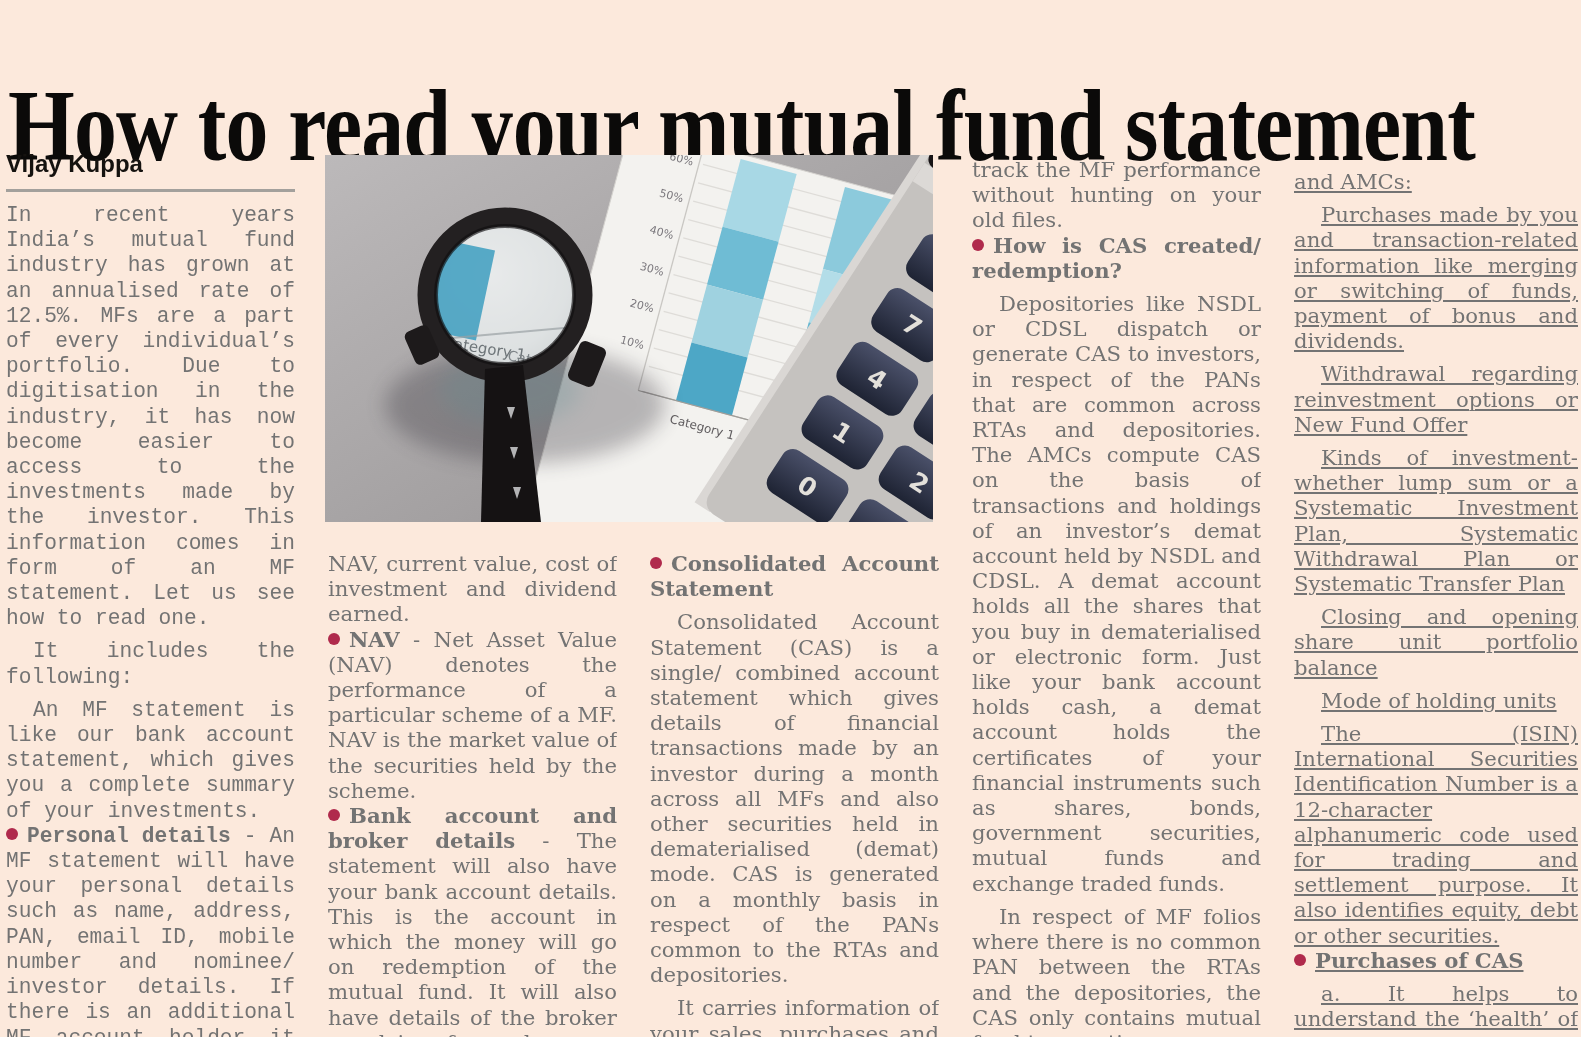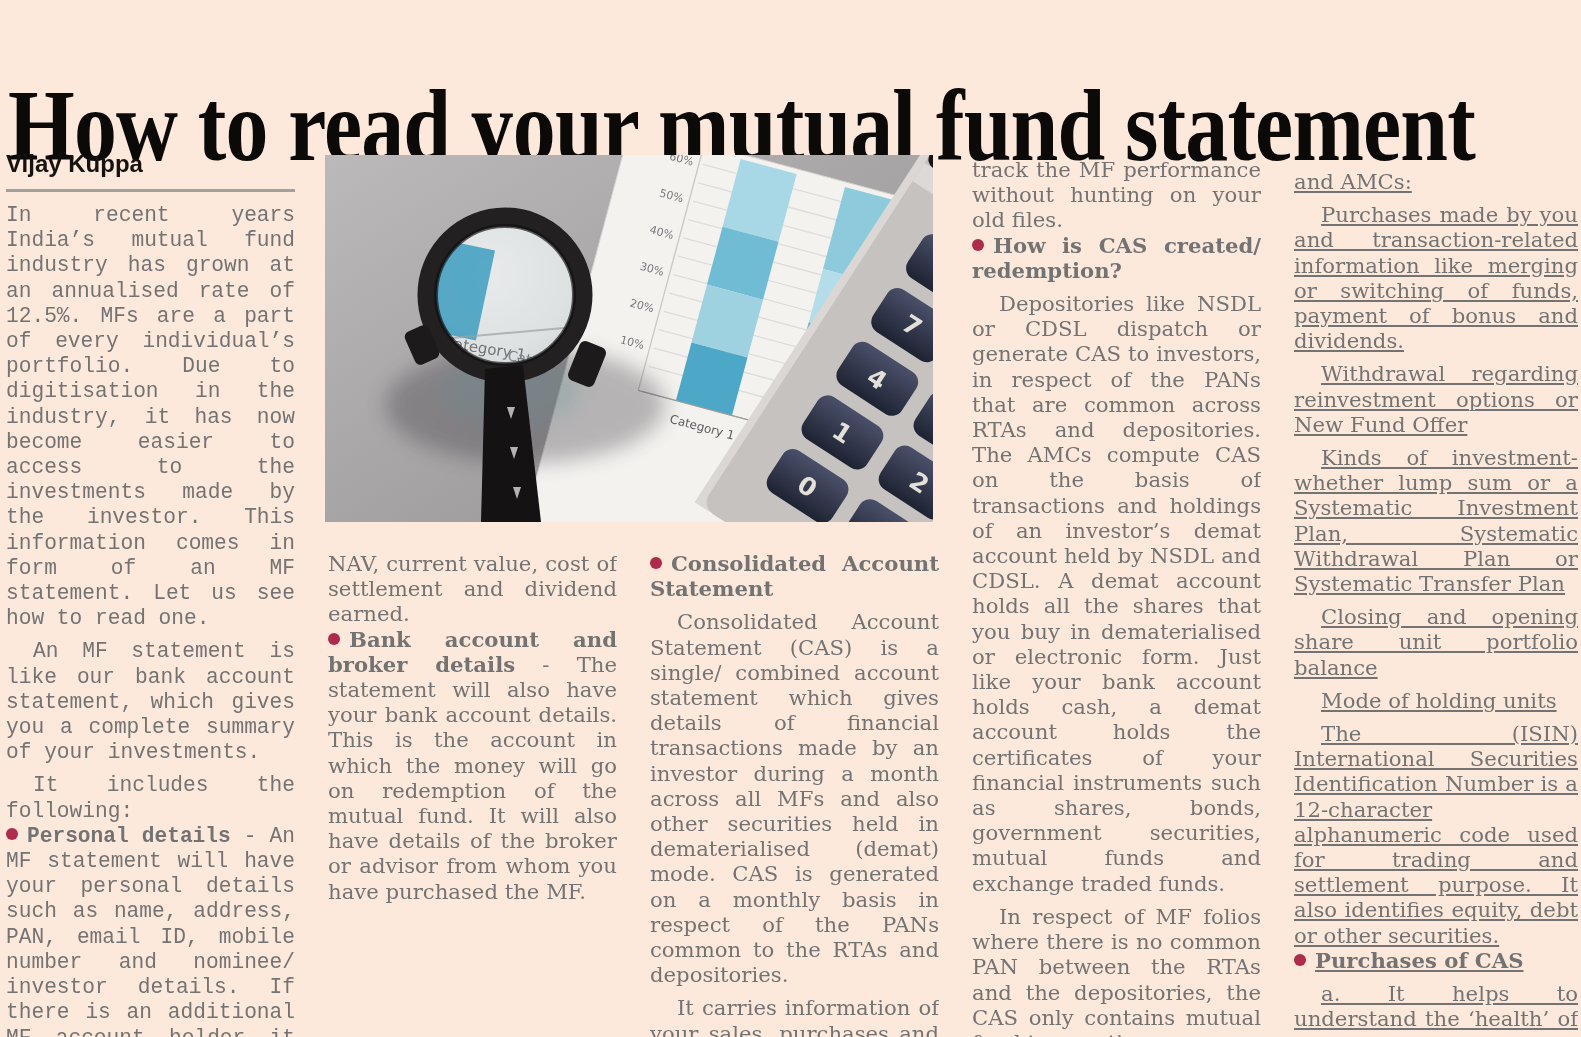--- a/index.html
+++ b/index.html
@@ -48,27 +48,28 @@
 
 <h1 class="headline">How to read your mutual fund statement</h1>
 
 <div class="byline-block">
   <div class="byline">Vijay Kuppa</div>
   <div class="byline-rule"></div>
 </div>
 
 <div class="col" id="col-0">
     <p class="para">In recent years India’s mutual fund industry has grown at an annualised rate of 12.5%. MFs are a part of every individual’s portfolio. Due to digitisation in the industry, it has now become easier to access to the investments made by the investor. This information comes in form of an MF statement. Let us see how to read one.</p>
+    <p class="para indent">It includes the following:</p>
     <p class="para indent">An MF statement is like our bank account statement, which gives you a complete summary of your investments.</p>
-    <p class="para indent">It includes the following:</p>
     <p class="para"><span class="dot"></span><b>Personal details</b> - An MF statement will have your personal details such as name, address, PAN, email ID, mobile number and nominee/ investor details. If there is an additional MF account holder it will show all details of the other holders as well.</p>
     <p class="para"><span class="dot"></span><b>Investment details</b> - In this statement you will find the name of the investment scheme, the category whether a growth or dividend plan, number of units you hold,</p>
   </div>
 <div class="col" id="col-1">
-    <p class="para">NAV, current value, cost of settlement and dividend earned.</p>
+    <p class="para">NAV, current value, cost of investment and dividend earned.</p>
+    <p class="para"><span class="dot"></span><b>NAV</b> - Net Asset Value (NAV) denotes the performance of a particular scheme of a MF. NAV is the market value of the securities held by the scheme.</p>
     <p class="para"><span class="dot"></span><b>Bank account and broker details</b> - The statement will also have your bank account details. This is the account in which the money will go on redemption of the mutual fund. It will also have details of the broker or advisor from whom you have purchased the MF.</p>
   </div>
 <div class="col" id="col-2">
     <p class="para"><span class="dot"></span><b>Consolidated Account Statement</b></p>
     <p class="para indent">Consolidated Account Statement (CAS) is a single/ combined account statement which gives details of financial transactions made by an investor during a month across all MFs and also other securities held in dematerialised (demat) mode. CAS is generated on a monthly basis in respect of the PANs common to the RTAs and depositories.</p>
     <p class="para indent">It carries information of your sales, purchases and other transactions in mutual funds. This also allows you to</p>
   </div>
 <div class="col" id="col-3">
     <p class="para">track the MF performance without hunting on your old files.</p>
     <p class="para"><span class="dot"></span><b>How is CAS created/ redemption?</b></p>

